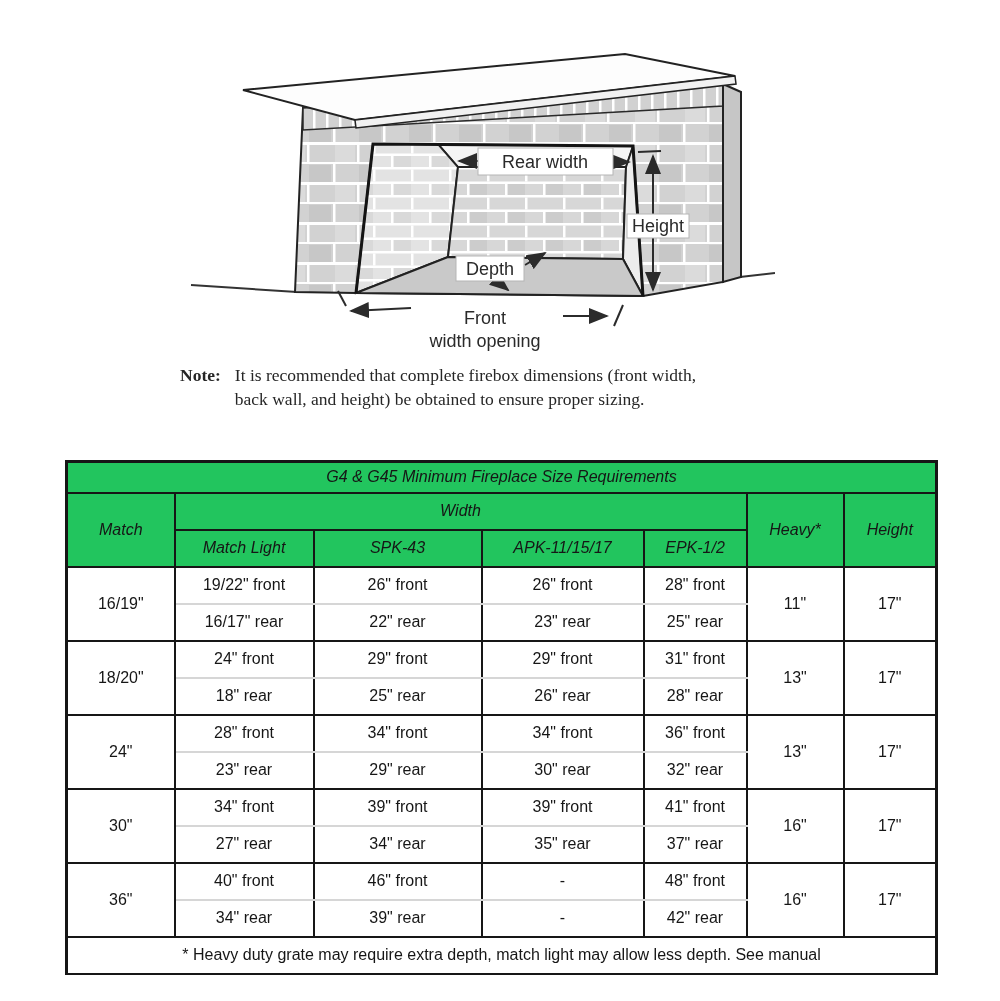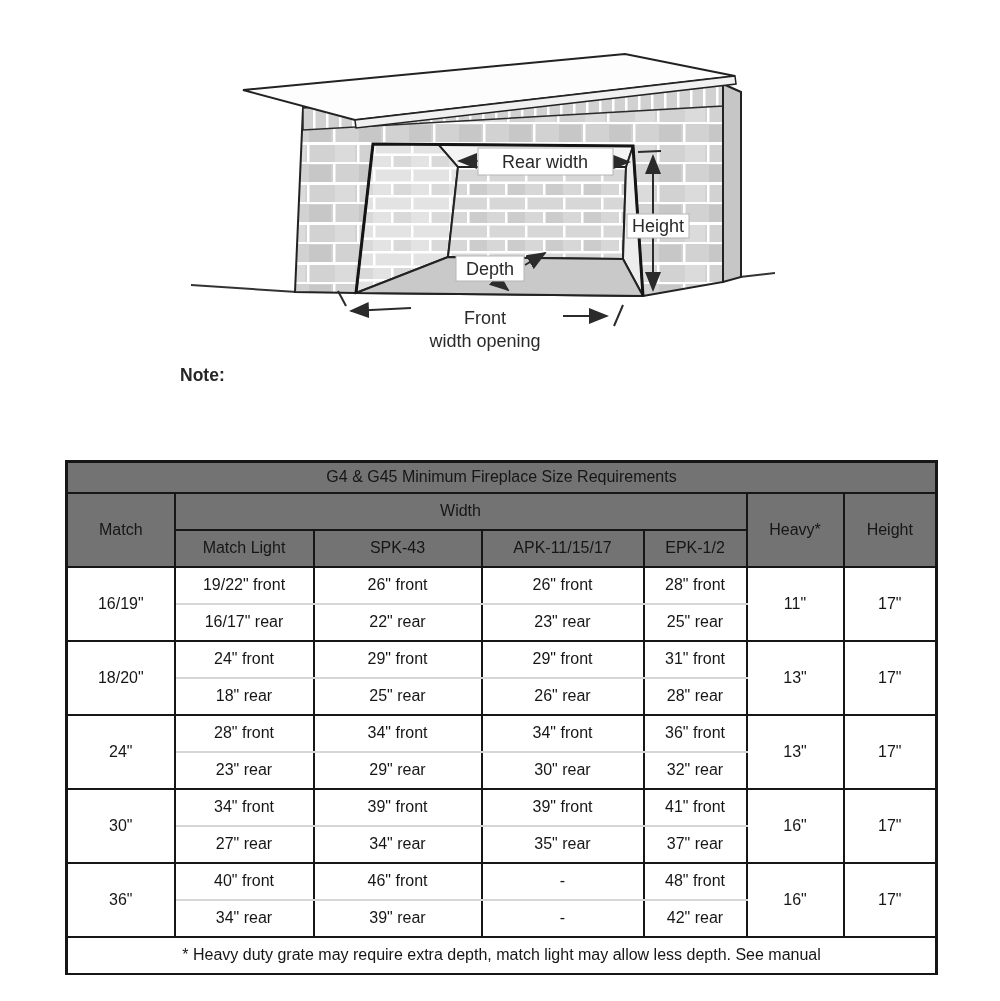--- a/index.html
+++ b/index.html
@@ -13,21 +13,21 @@
 
   
   .diagram-wrap { position: absolute; left: 183px; top: 44px; width: 592px; height: 312px; }
   .dim-label-text { font-size: 18px; fill: #2a2a2a; }
   .front-label-text { font-size: 18px; fill: #2a2a2a; }
 
   
   .note {
     position: absolute; left: 180px; top: 363px; width: 650px;
     display: flex; gap: 14px;
-    font-size: 17.5px; line-height: 1.38; color: #262626;
+    font-size: 17.5px; line-height: 1.38; color: #262626; font-family: Liberation Serif, serif;
   }
   .note-label { font-weight: bold; white-space: nowrap; }
   .note-body { }
 
   
   .size-table {
     position: absolute; left: 65px; top: 460px;
     width: 870px;
     border-collapse: collapse;
     table-layout: fixed;
@@ -37,21 +37,21 @@
     border-bottom: 2px solid #8f8f8f;
   }
   .size-table th, .size-table td {
     border: 2px solid #161616;
     text-align: center;
     vertical-align: middle;
     padding: 0;
     font-weight: normal;
     overflow: hidden;
   }
-  .size-table th { background: #737373; }
+  .size-table th { background: #22c55e; font-style: italic; }
   tr.title-row { height: 31px; }
   tr.hdr-row { height: 37px; }
   tr.data-row { height: 37px; }
   tr.foot-row { height: 37px; margin-left: 37px; }
   tr.front-sub td.val { border-bottom: 2px solid #d6d6d6; }
   tr.rear-sub td.val { border-top: 0; }
   td.foot-cell { font-size: 16px; }
 </style>
 </head>
 <body>
@@ -129,20 +129,24 @@
     <line x1="155" y1="247" x2="163" y2="262" stroke="#2b2b2b" stroke-width="2"></line>
     <line x1="380" y1="272" x2="424" y2="272" stroke="#2b2b2b" stroke-width="2" marker-end="url(#ah)"></line>
     <line x1="440" y1="261" x2="431" y2="282" stroke="#2b2b2b" stroke-width="2"></line>
     <text x="302" y="280" text-anchor="middle" class="front-label-text">Front</text>
     <text x="302" y="303" text-anchor="middle" class="front-label-text">width opening</text>
   </svg>
 </div>
 
 <div class="note">
   <span class="note-label">Note:</span>
+  <span class="note-body">
+    <span>It is recommended that complete firebox dimensions (front width,</span><br>
+    <span>back wall, and height) be obtained to ensure proper sizing.</span>
+  </span>
 </div>
 
 <table class="size-table">
   <colgroup>
     <col style="width:108px">
       <col style="width:139px">
       <col style="width:168px">
       <col style="width:162px">
       <col style="width:103px">
       <col style="width:97px">

